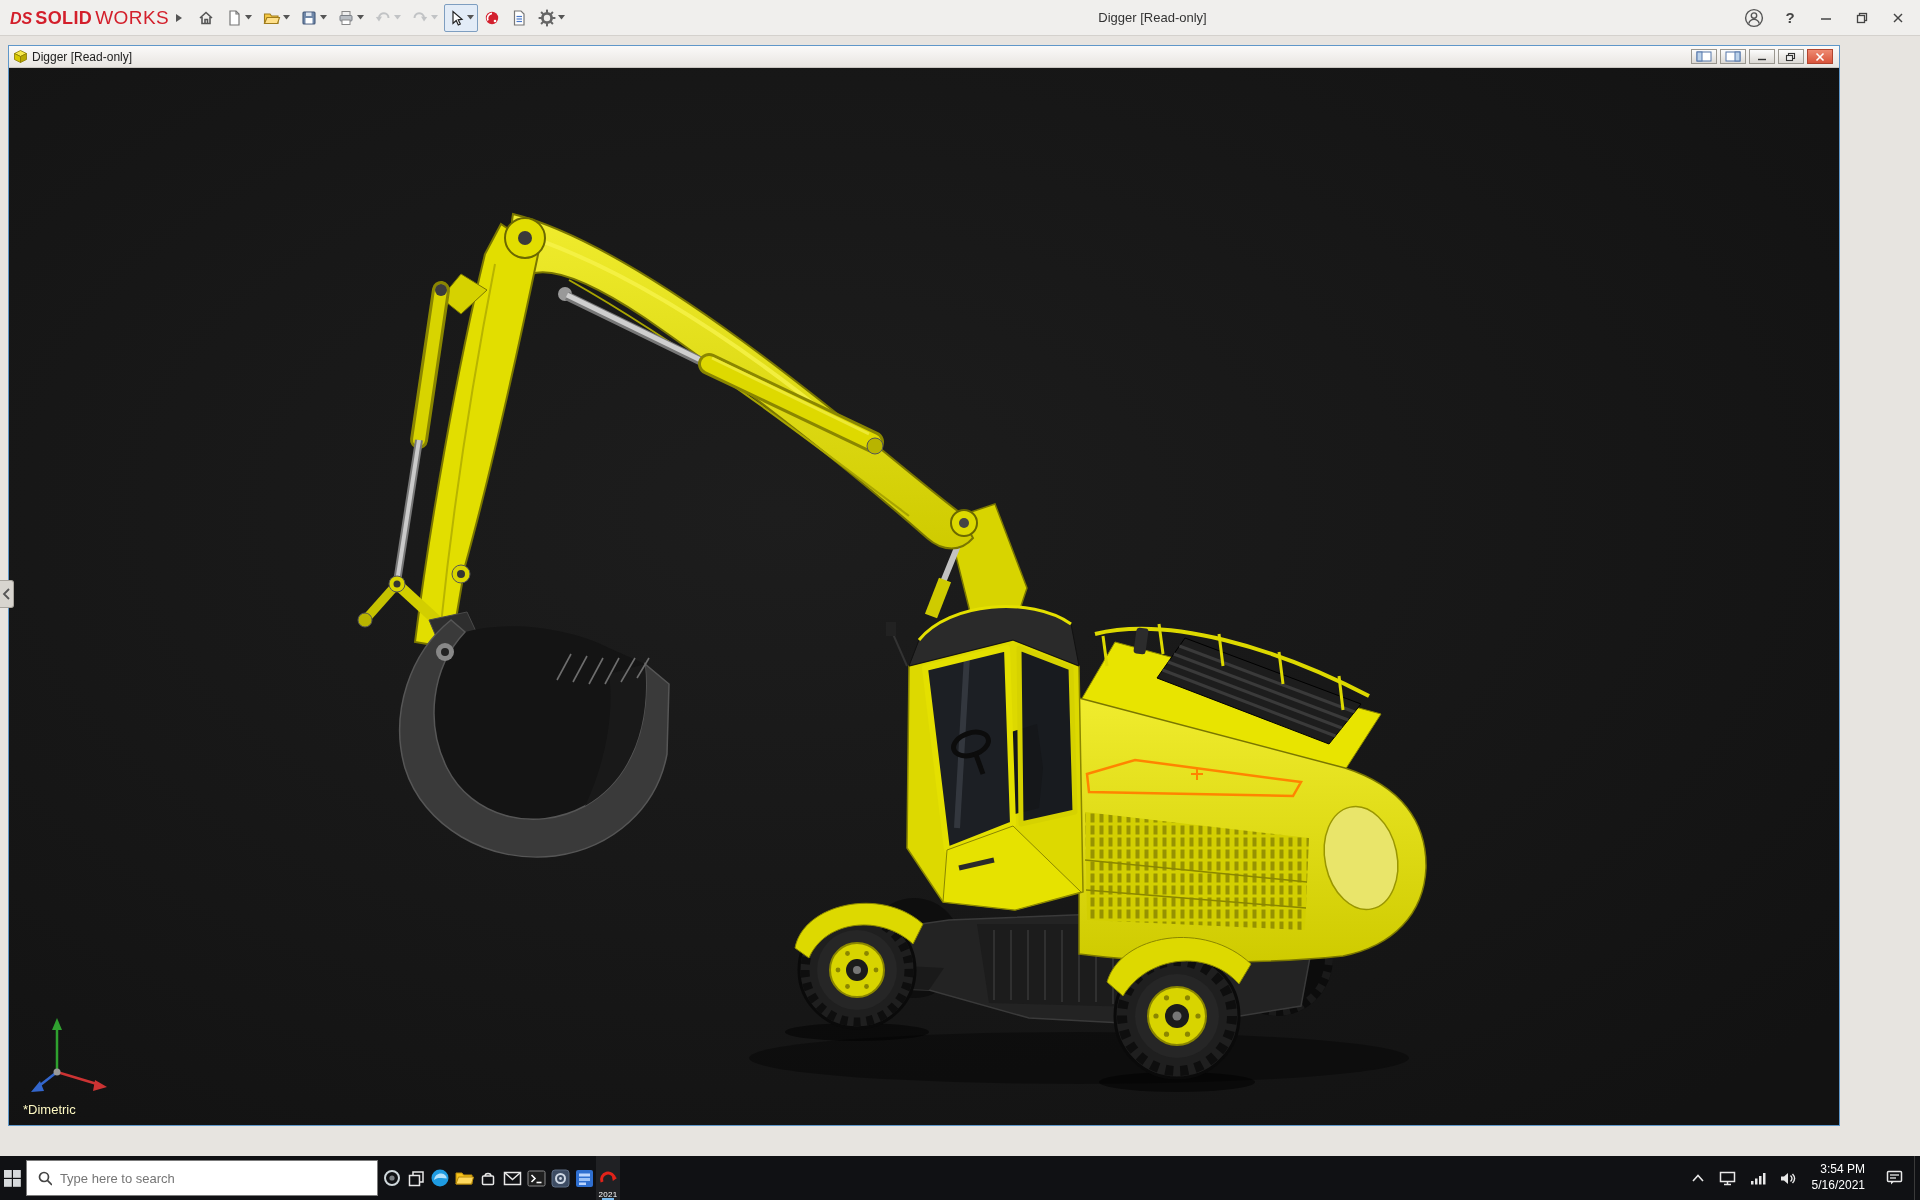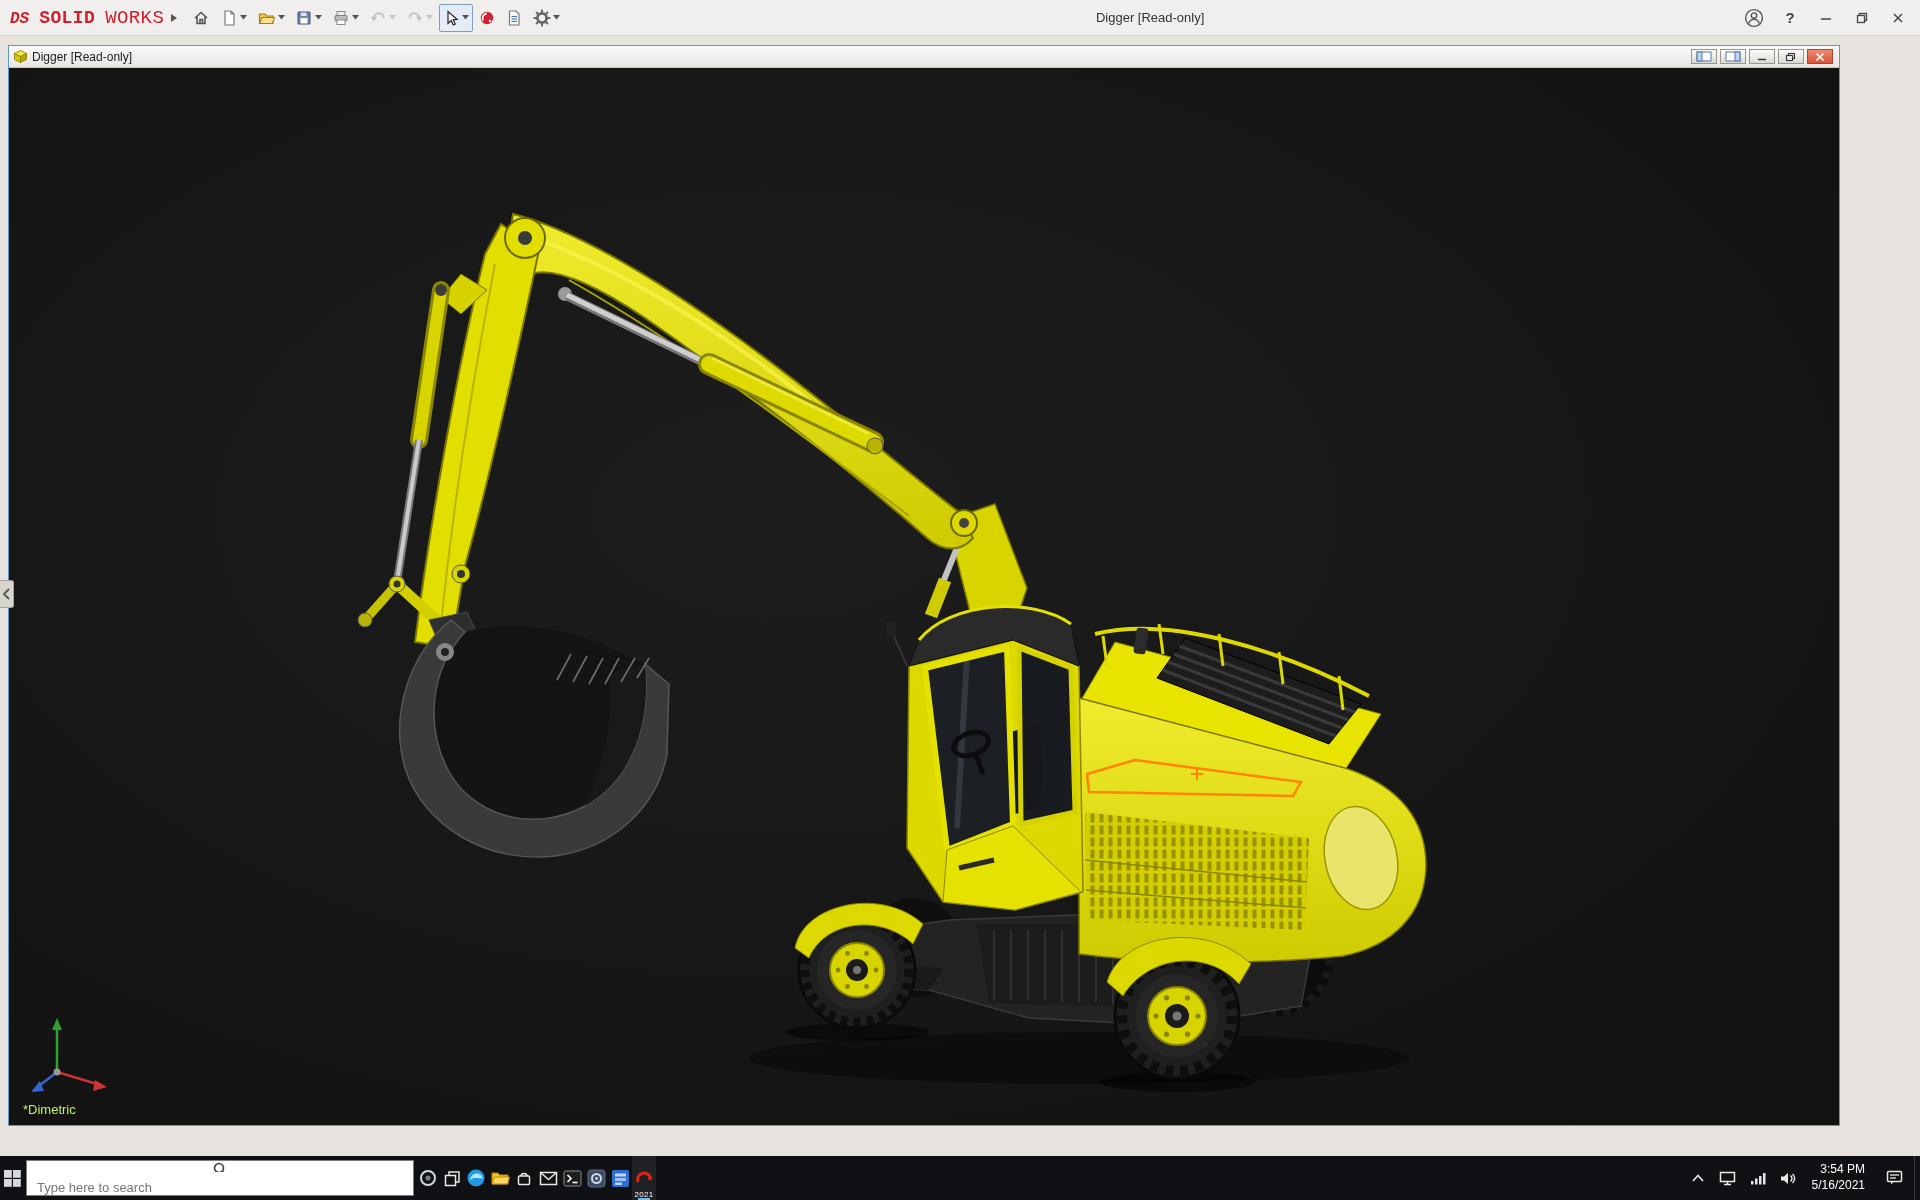--- a/index.html
+++ b/index.html
@@ -3,21 +3,21 @@
 <meta charset="utf-8">
 <style>
   * { margin:0; padding:0; box-sizing:border-box; }
   html,body { width:1920px; height:1200px; overflow:hidden;
     font-family:"Liberation Sans", sans-serif; background:#e7e4e0; }
 
   
   .app-titlebar { position:absolute; top:0; left:0; width:1920px; height:36px;
     background:var(--titlebar-bg,#f0efed); border-bottom:1px solid #d4d1cd;
     display:flex; align-items:center; padding:0 4px; }
-  .logo { display:flex; align-items:baseline; gap:10px; padding:0 6px; white-space:nowrap;font-family:Liberation Mono, monospace; }
+  .logo { display:flex; align-items:baseline; gap:3px; padding:0 6px; white-space:nowrap; }
   .logo-mark { color:var(--logo-red,#d31f2b); font-weight:bold; font-style:italic; font-size:16px; }
   .logo-bold { color:var(--logo-red,#d31f2b); font-weight:bold; font-size:18px; letter-spacing:.4px; }
   .logo-light { color:var(--logo-red,#d31f2b); font-weight:300; font-size:19px; letter-spacing:.4px; }
   .tb-group { display:flex; align-items:center; gap:2px; margin-left:10px; }
   .tbtn { height:28px; padding:0 3px; display:flex; align-items:center; gap:2px;
     background:transparent; border:1px solid transparent; cursor:default; }
   .tbtn.pressed { border:1px solid #7e9ec0; background:#e3ecf7; border-radius:2px; }
   .tbtn.disabled { opacity:.45; }
   .app-title { flex:1; text-align:center; font-size:13px; color:#333; }
   .win-controls { display:flex; align-items:center; }
@@ -31,36 +31,36 @@
     border-bottom:1px solid #c9c6c1; display:flex; align-items:center; padding:0 4px; }
   .doc-title { font-size:12px; color:#222; margin-left:4px; }
   .doc-controls { margin-left:auto; display:flex; gap:3px; align-items:center; padding-right:2px; }
   .dbtn { width:26px; height:15px; border:1px solid #9a978f;
     background:linear-gradient(#fdfdfd,#dcd9d4); display:flex; align-items:center; justify-content:center; }
   .dbtn.close { background:linear-gradient(#ee8a72,#d9543b); border-color:#b2442e; }
 
   .viewport { position:absolute; left:0; top:22px; width:1830px; height:1057px;
     background:var(--viewport-bg,#171717); overflow:hidden; }
   .viewport svg.scene { display:block; width:100%; height:100%; }
-  .view-label { position:absolute; left:14px; bottom:8px; font-size:13px; color:#bef264; }
+  .view-label { position:absolute; left:14px; bottom:8px; font-size:13px; color:#fef9c3; }
 
   .panel-tab { position:absolute; left:0; top:580px; width:14px; height:28px;
     background:#d8d5cf; border:1px solid #a8a49d; border-left:none;
     border-radius:0 3px 3px 0; display:flex; align-items:center; justify-content:center; }
 
   
   .taskbar { position:absolute; left:0; top:1156px; width:1920px; height:44px;
     background:var(--taskbar-bg,#101114); display:flex; align-items:stretch; z-index:50; }
   .tkbtn { width:24px; display:flex; align-items:center; justify-content:center;
     background:transparent; border:none; position:relative; }
   .tkbtn.active { background:rgba(255,255,255,.07); }
   .tkbtn.active::after { content:""; position:absolute; left:6px; right:6px; bottom:0;
     height:2px; background:#76b9ed; }
-  .searchbox { width:388px; margin:4px 2px; background:#fff; border:1px solid #7b7b7b;
-    display:flex; align-items:center; gap:8px; padding:0 10px;flex-direction:column; }
+  .searchbox { width:352px; margin:4px 2px; background:#fff; border:1px solid #7b7b7b;
+    display:flex; align-items:center; gap:8px; padding:0 10px; }
   .searchbox input { border:none; outline:none; font-size:13px; color:#444; width:100%;
     font-family:"Liberation Sans",sans-serif; background:transparent; }
   .tray { margin-left:auto; display:flex; align-items:center; }
   .traybtn { width:30px; height:44px; display:flex; align-items:center; justify-content:center;
     background:transparent; border:none; }
   .clock { color:#fff; font-size:12px; line-height:1.3; text-align:right; padding:0 9px; }
   .sw-badge { position:absolute; bottom:1px; left:50%; transform:translateX(-50%);
     font-size:8px; color:#fff; letter-spacing:.3px; }
   .show-desktop { width:6px; height:44px; border-left:1px solid #3a3a3a; }
 </style>

